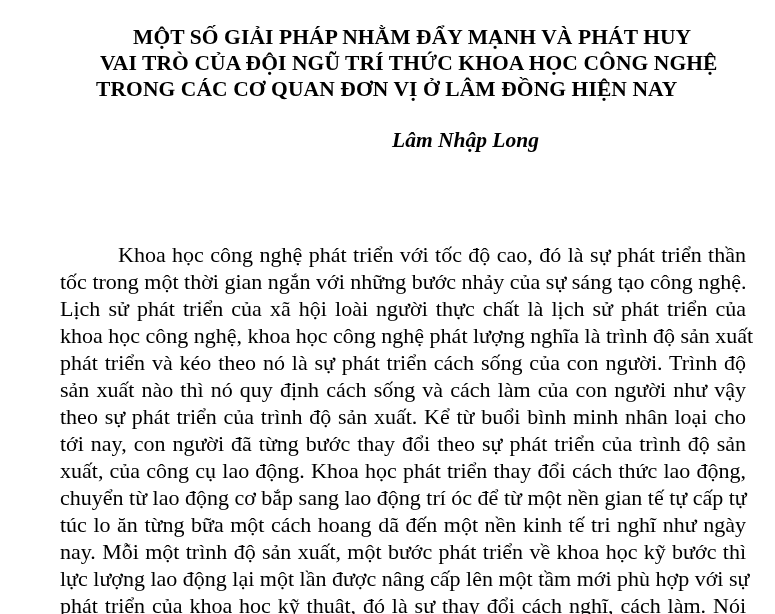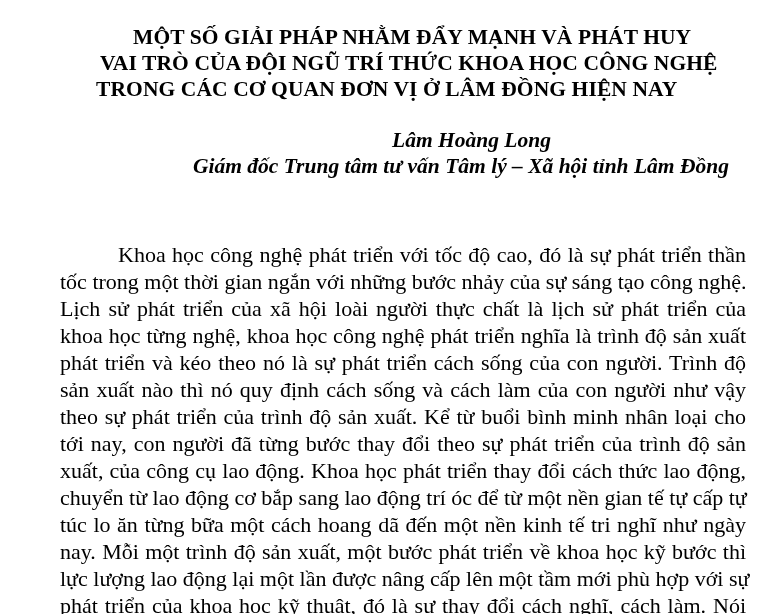--- a/index.html
+++ b/index.html
@@ -88,29 +88,28 @@
     }
   </style>
 </head>
 <body>
 
 <div class="page">
   <div class="title t1">MỘT SỐ GIẢI PHÁP NHẰM ĐẨY MẠNH VÀ PHÁT HUY</div>
   <div class="title t2">VAI TRÒ CỦA ĐỘI NGŨ TRÍ THỨC KHOA HỌC CÔNG NGHỆ</div>
   <div class="title t3">TRONG CÁC CƠ QUAN ĐƠN VỊ Ở LÂM ĐỒNG HIỆN NAY</div>
 
-  <div class="author">Lâm Hoàng Long</div>
-  <div class="affil">Giám đốc Trung tâm tư vấn Tâm lý – Xã hội tỉnh Lâm Đồng</div>
+  <div class="author">Lâm Nhập Long</div>
 
 
   <div class="body-lines">
     <div class="line first" style="top:0px">Khoa học công nghệ phát triển với tốc độ cao, đó là sự phát triển thần</div>
     <div class="line" style="top:27px">tốc trong một thời gian ngắn với những bước nhảy của sự sáng tạo công nghệ.</div>
     <div class="line" style="top:54px">Lịch sử phát triển của xã hội loài người thực chất là lịch sử phát triển của</div>
-    <div class="line" style="top:81px">khoa học từng nghệ, khoa học công nghệ phát triển nghĩa là trình độ sản xuất</div>
+    <div class="line" style="top:81px">khoa học công nghệ, khoa học công nghệ phát lượng nghĩa là trình độ sản xuất</div>
     <div class="line" style="top:108px">phát triển và kéo theo nó là sự phát triển cách sống của con người. Trình độ</div>
     <div class="line" style="top:135px">sản xuất nào thì nó quy định cách sống và cách làm của con người như vậy</div>
     <div class="line" style="top:162px">theo sự phát triển của trình độ sản xuất. Kể từ buổi bình minh nhân loại cho</div>
     <div class="line" style="top:189px">tới nay, con người đã từng bước thay đổi theo sự phát triển của trình độ sản</div>
     <div class="line" style="top:216px">xuất, của công cụ lao động. Khoa học phát triển thay đổi cách thức lao động,</div>
     <div class="line" style="top:243px">chuyển từ lao động cơ bắp sang lao động trí óc để từ một nền gian tế tự cấp tự</div>
     <div class="line" style="top:270px">túc lo ăn từng bữa một cách hoang dã đến một nền kinh tế tri nghĩ như ngày</div>
     <div class="line" style="top:297px">nay. Mỗi một trình độ sản xuất, một bước phát triển về khoa học kỹ bước thì</div>
     <div class="line" style="top:324px">lực lượng lao động lại một lần được nâng cấp lên một tầm mới phù hợp với sự</div>
     <div class="line" style="top:351px">phát triển của khoa học kỹ thuật, đó là sự thay đổi cách nghĩ, cách làm. Nói</div>

